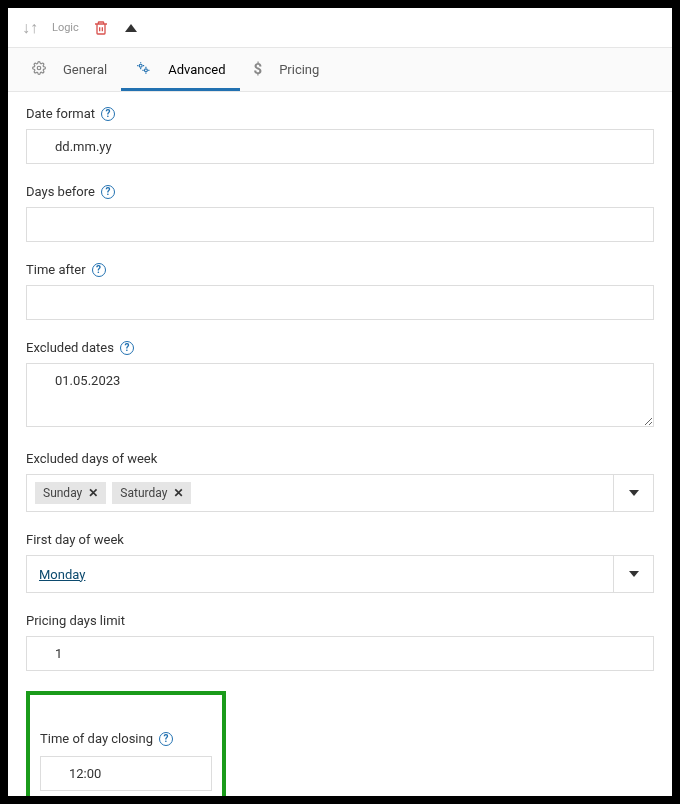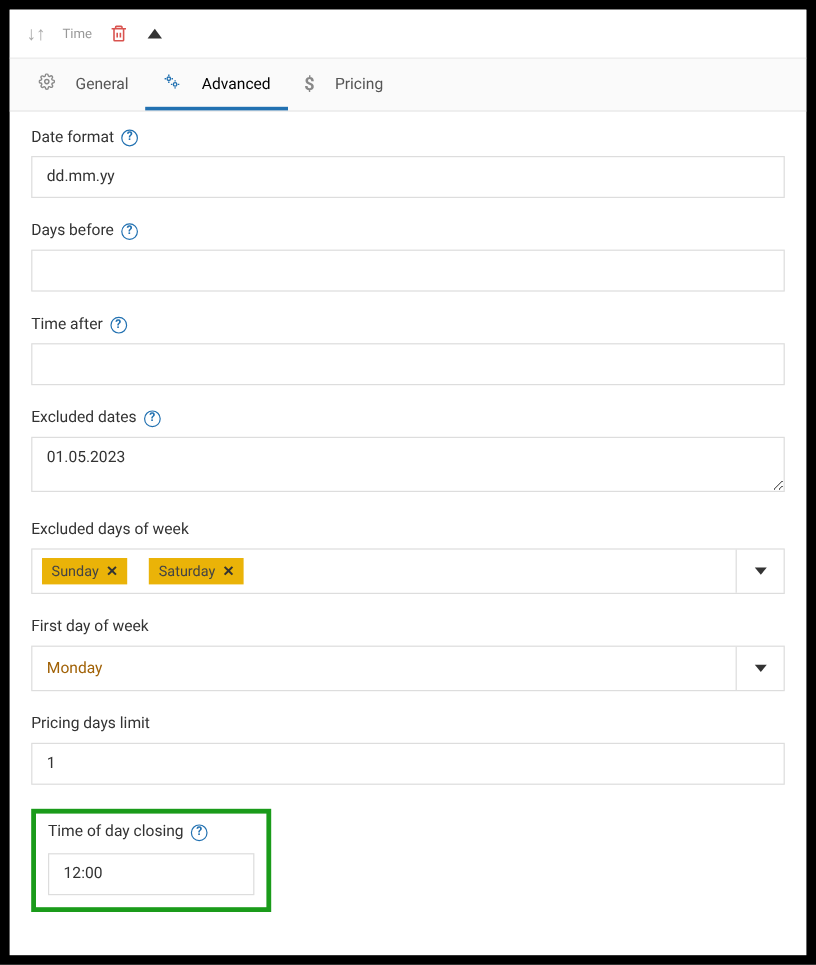--- a/index.html
+++ b/index.html
@@ -66,42 +66,42 @@
     color: #2271b1;
     font-size: 10px;
     line-height: 12px;
     text-align: center;
     cursor: pointer;
     font-weight: bold;
   }
   .text-input, .textarea-input {
     width: 100%;
     border: 1px solid #ddd;
-    padding: 9px 12px;
+    padding: 9px 28px;
     font-size: 13px;
     color: #333;
     font-family: inherit;
     background: #fff;
   }
-  .textarea-input { height: 46px; resize: both; }
+  .textarea-input { height: 64px; resize: both; }
   .multiselect {
     width: 100%;
     border: 1px solid #ddd;
     padding: 6px 8px;
     display: flex;
     align-items: center;
     min-height: 38px;
     position: relative;
   }
   .tag {
-    background: #eab308;
+    background: #e5e5e5;
     padding: 4px 8px;
     font-size: 12px;
     color: #444;
-    margin-right: 18px;
+    margin-right: 6px;
     display: inline-flex;
     align-items: center;
     gap: 6px;
   }
   .tag-x { cursor: pointer; font-weight: bold; color: #333; }
   .caret-down {
     position: absolute;
     right: 0; top: 0; bottom: 0;
     width: 40px;
     border-left: 1px solid #ddd;
@@ -114,47 +114,48 @@
     content: "";
     border-left: 5px solid transparent;
     border-right: 5px solid transparent;
     border-top: 6px solid #333;
   }
   .select-input {
     width: 100%;
     border: 1px solid #ddd;
     padding: 9px 12px;
     font-size: 13px;
-    color: #a16207;
+    color: #0c4a6e;
     position: relative;
     min-height: 38px;
     display: flex;
     align-items: center;
+    text-decoration: underline;
   }
   .highlight-box {
     border: 4px solid #1a9b1a;
     padding: 8px 10px 10px;
     margin-top: 2px;
     width: 200px;
   }
   .highlight-box .text-input { width: 100%; }
   .highlight-label {
     display: flex; align-items: center;
     font-size: 13px; color: #333;
-    margin-bottom: 10px; gap: 6px;
+    margin-bottom: 10px; gap: 6px; margin-top: 28px;
   }
 </style>
 </head>
 <body>
 
 <div class="panel">
 
   <div class="header">
     <span class="drag-icon">↓↑</span>
-    <span class="header-type">Time</span>
+    <span class="header-type">Logic</span>
     <span class="trash-icon">
       <svg viewBox="0 0 24 24" fill="none" stroke="currentColor" stroke-width="2">
         <path d="M3 6h18M8 6V4a1 1 0 011-1h6a1 1 0 011 1v2M6 6v14a1 1 0 001 1h10a1 1 0 001-1V6M10 11v6M14 11v6"></path>
       </svg>
     </span>
     <span class="collapse-icon"></span>
   </div>
 
   <div class="tabs">
     <div class="tab">

